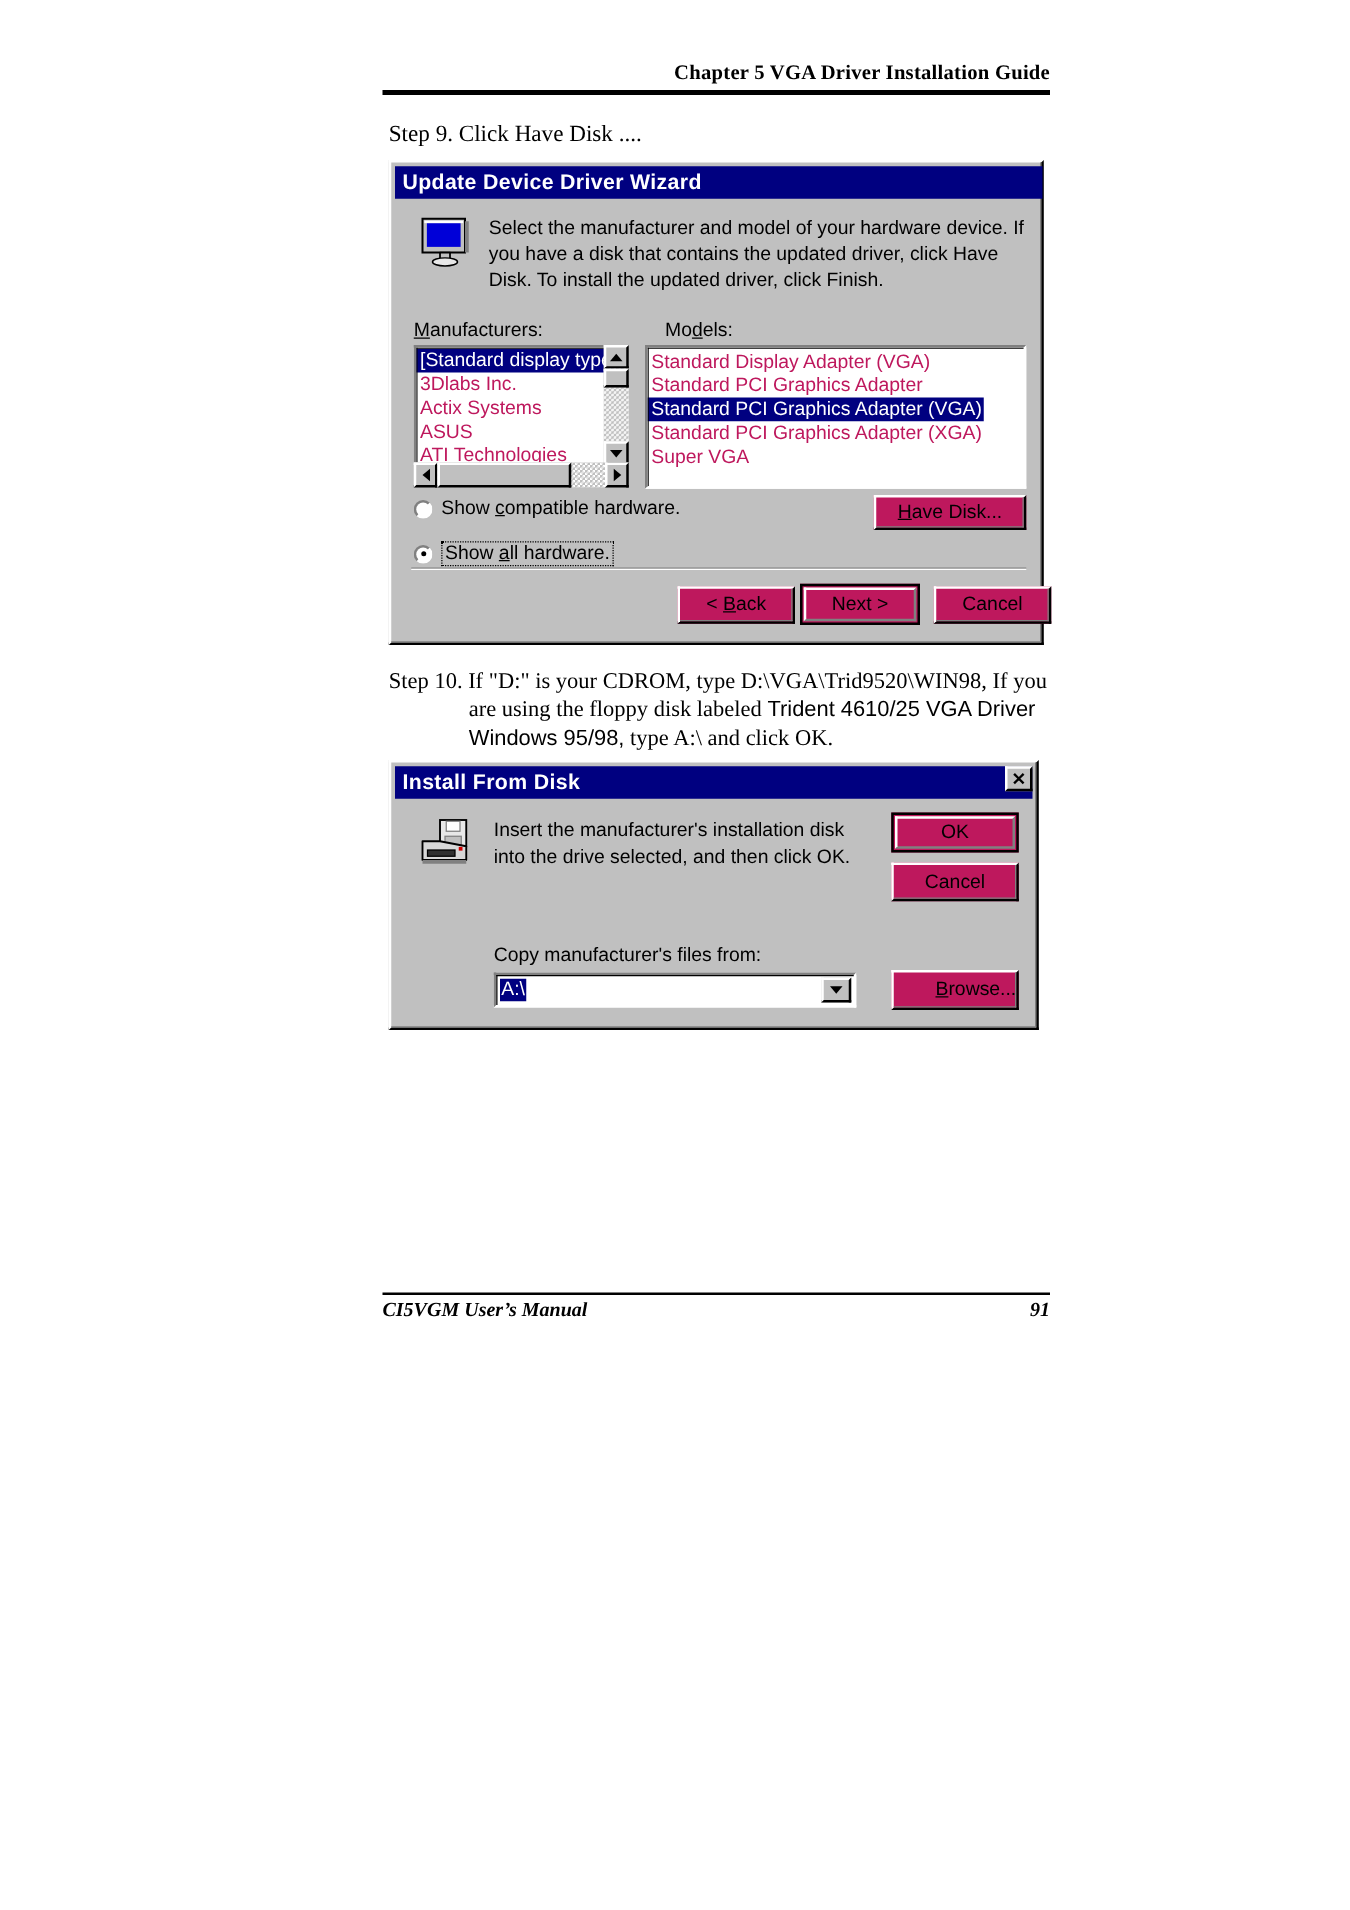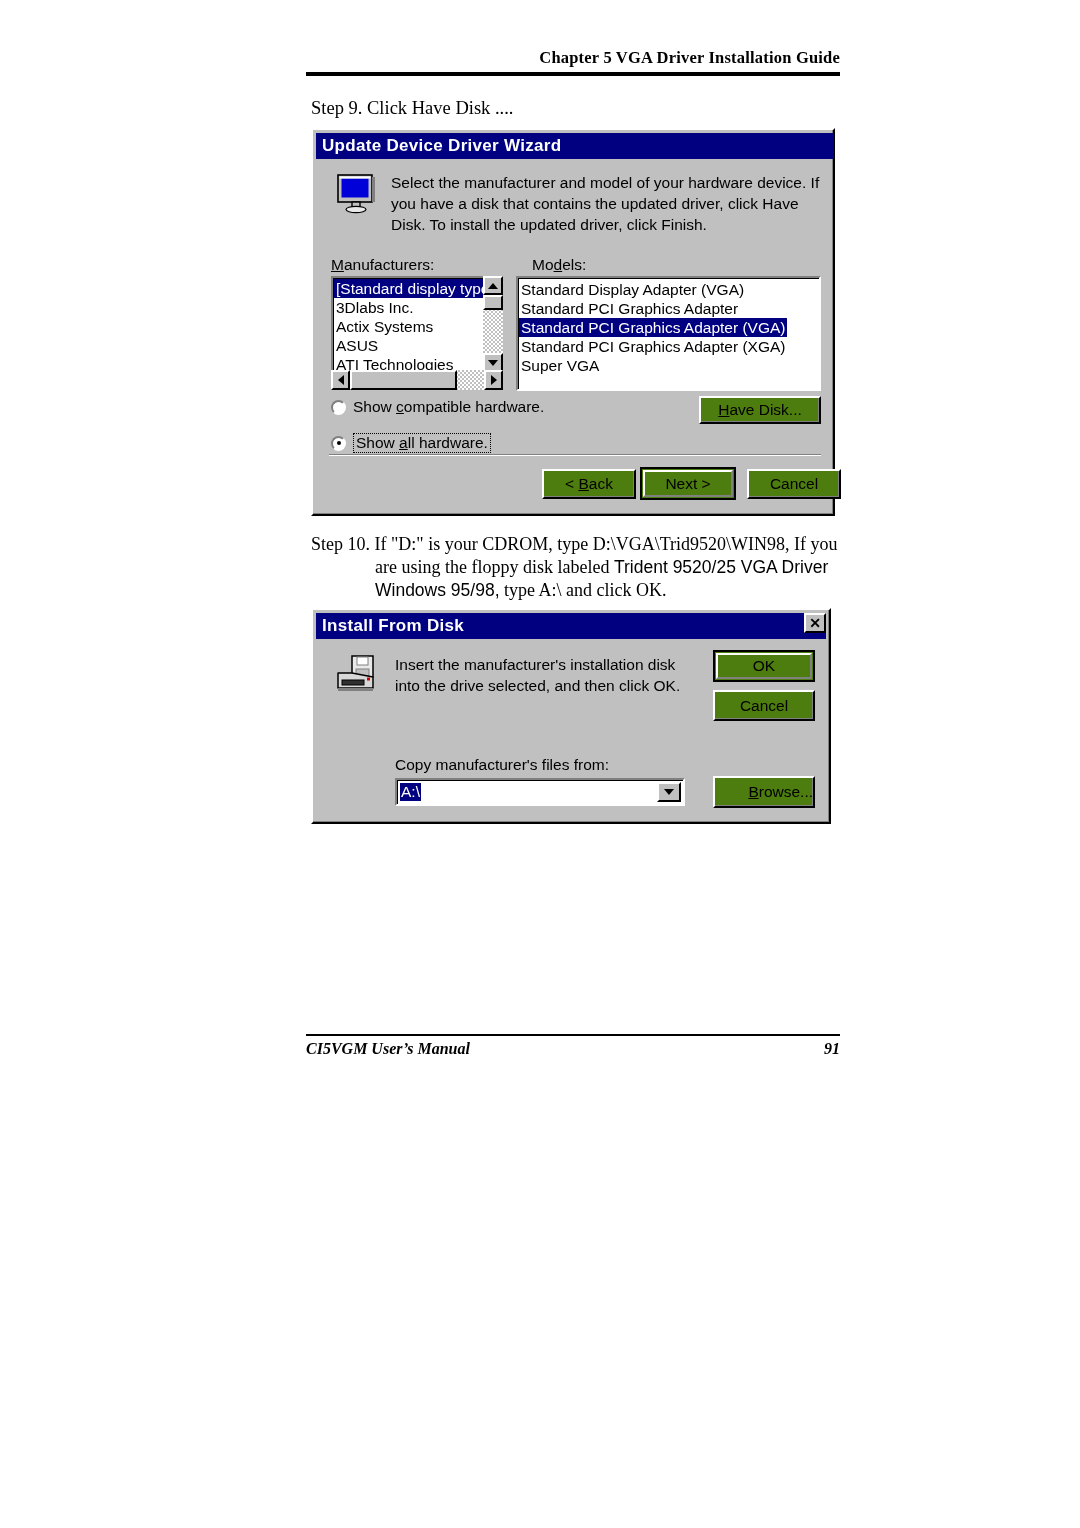--- a/index.html
+++ b/index.html
@@ -183,21 +183,21 @@
     inset: 0;
     border-top: 1px solid #000000;
     border-left: 1px solid #000000;
     pointer-events: none;
   }
   .list-item {
     font-size: 15.5px;
     line-height: 19px;
     padding: 0 2px 0 3px;
     white-space: nowrap;
-    color: #000000;
+    color: #be185d;
   }
   .list-item.selected {
     background: #000080;
     color: #ffffff;
   }
 
   
   .sb-btn {
     background: #c0c0c0;
     border-top: 2px solid #ffffff;
@@ -282,21 +282,21 @@
     background: #000000;
   }
   .focus-box {
     border: 1px dotted #000000;
     padding: 0 2px;
   }
 
   
   .btn {
     position: absolute;
-    background: #4d7c0f;
+    background: #be185d;
     border-top: 2px solid #ffffff;
     border-left: 2px solid #ffffff;
     border-right: 2px solid #000000;
     border-bottom: 2px solid #000000;
     box-sizing: border-box;
     display: flex;
     align-items: center;
     justify-content: center;
     font-family: "Liberation Sans", sans-serif;
     font-size: 15.5px;
@@ -482,21 +482,21 @@
     <span>Next &gt;</span>
   </div>
   <div class="btn" style="left:434px; top:339px; width:94px; height:30px;">
     <div class="bev"></div>
     <span>Cancel</span>
   </div>
 </div>
 
 <div class="step10">
   <span class="l1">Step 10.  If "D:" is your CDROM, type D:\VGA\Trid9520\WIN98,  If you</span>
-  <span class="l2"><span>are using the floppy disk labeled </span><span class="sans">Trident 9520/25 VGA Driver</span></span>
+  <span class="l2"><span>are using the floppy disk labeled </span><span class="sans">Trident 4610/25 VGA Driver</span></span>
   <span class="l3"><span class="sans">Windows 95/98,</span><span>  type A:\ and click OK.</span></span>
 </div>
 
 <div class="win-dialog" style="left:311px; top:608px; width:520px; height:216px;">
   <div class="inner-bevel"></div>
 
   <div class="titlebar" style="width:510px;">
     <span>Install From Disk</span>
   </div>
   <div class="titlebar-close">✕</div>

